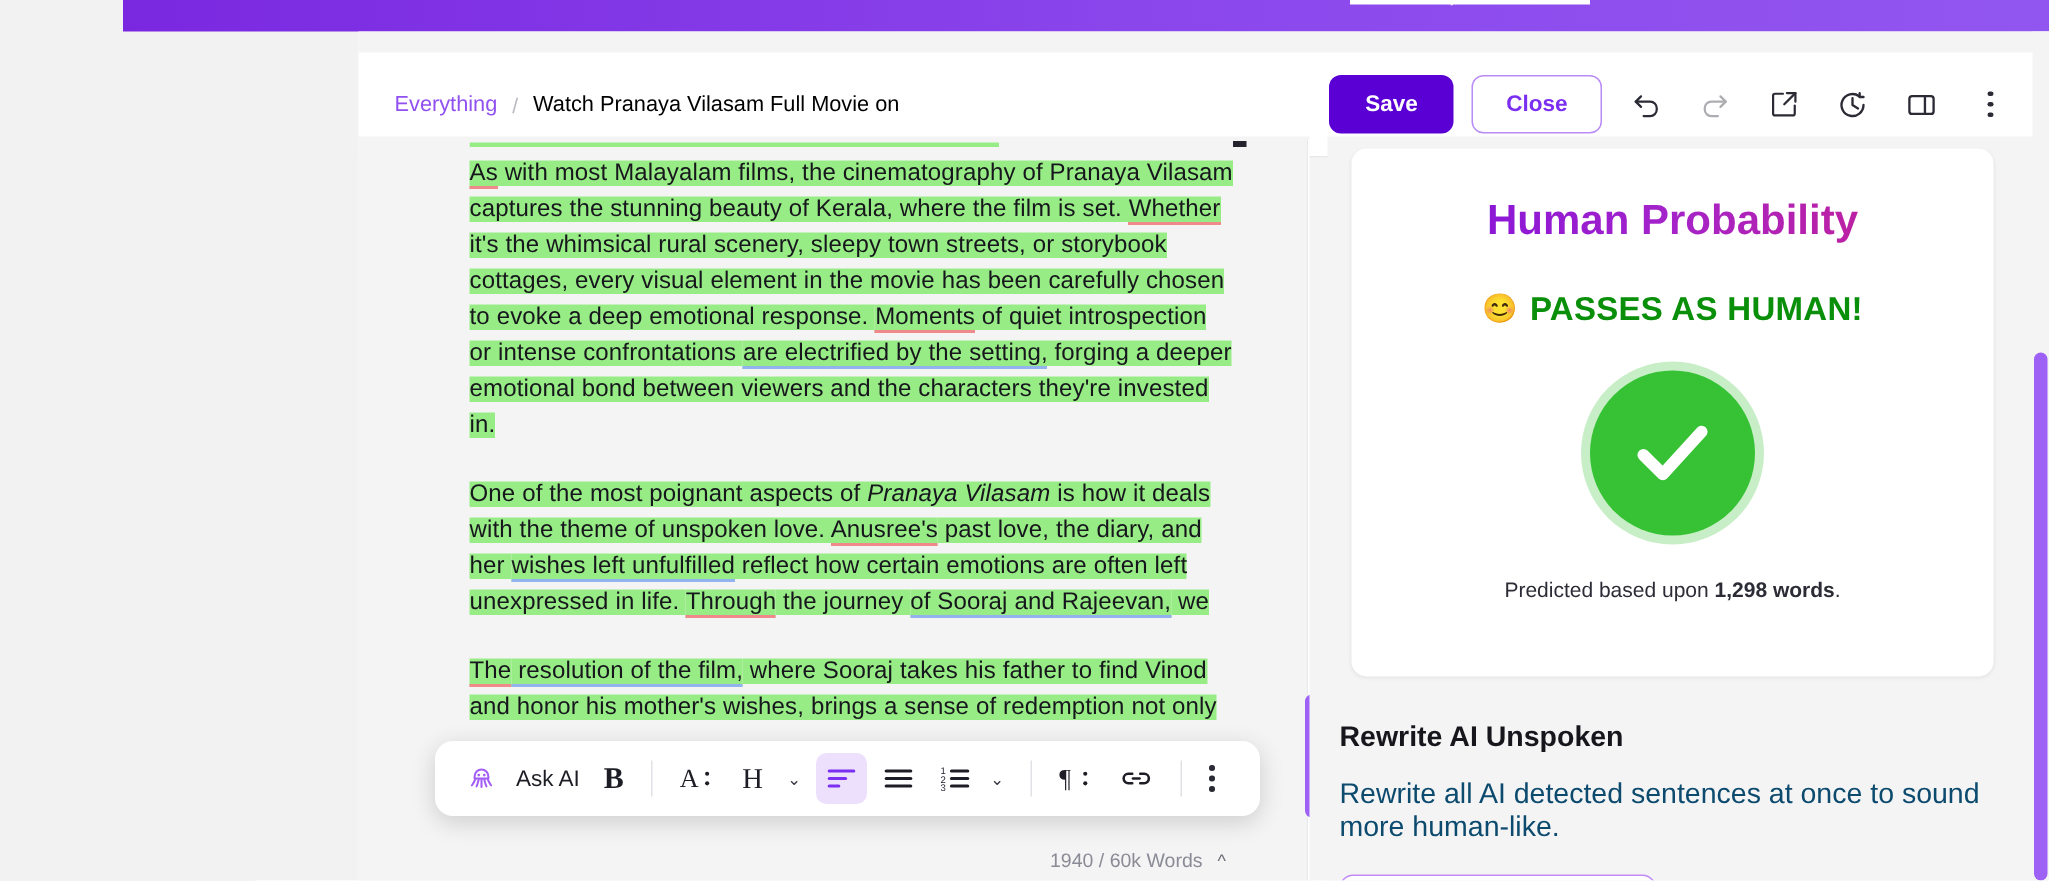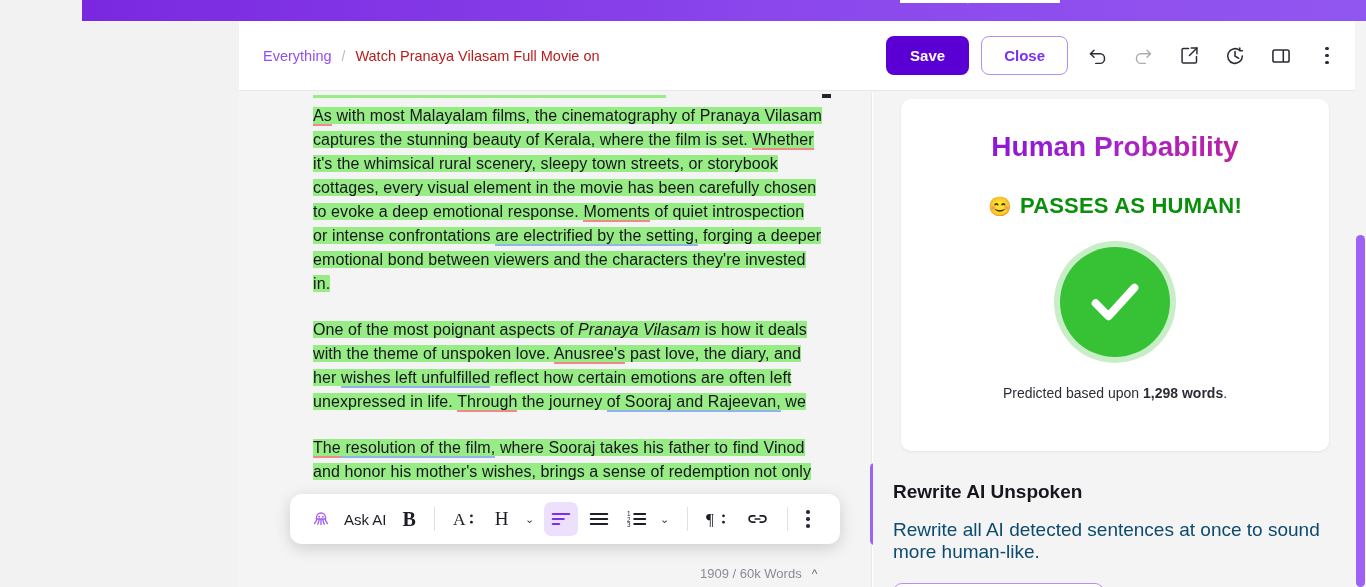--- a/index.html
+++ b/index.html
@@ -38,28 +38,28 @@
   }
 
   
   .panel {
     position: absolute; left: 239px; top: 21px; width: 1127px; height: 566px;
     background: #f4f4f5;
   }
 
   
   .panel-header {
-    position: absolute; left:0; top:0; width: 1127px; height: 70px;
+    position: absolute; left:0; top:14px; width: 1127px; height: 70px;
     background:#ffffff; border-bottom:1px solid #e8e8ea;
     display:flex; align-items:center; padding: 0 22px 0 24px;
   }
   .breadcrumb { display:flex; align-items:center; gap:10px; font-size:14.5px; }
   .bc-link { color:#9150f0; cursor:pointer; }
   .bc-sep { color:#b9b9c0; font-size:14px; }
-  .bc-current { color:#b91c1c; }
+  .bc-current { color:#000000; }
 
   .header-actions {
     margin-left:auto; display:flex; align-items:center; gap:12px;
   }
   .btn-save {
     background:#5b00d4; color:#ffffff; border:none; border-radius:8px;
     font-size:15px; font-weight:bold; padding: 11px 24px; cursor:pointer;
     font-family:"Liberation Sans", sans-serif;
   }
   .btn-close {
@@ -318,21 +318,21 @@
           </button>
         </div>
       </div>
     </div>
   </div>
 
   <div class="page-scroll-track"></div>
   <div class="page-scroll-thumb"></div>
 
   <div class="word-count">
-    <span>1909 / 60k Words</span>
+    <span>1940 / 60k Words</span>
     <span class="wc-chev">^</span>
   </div>
 
   <div class="fmt-toolbar">
 
     <button class="fmt-item">
       <svg width="22" height="22" viewBox="0 0 24 24" fill="none" stroke="#a35ef5" stroke-width="1.5" stroke-linecap="round" stroke-linejoin="round">
         <path d="M7 10.5 a5 5 0 0 1 10 0 v1.5 H7 z"></path>
         <circle cx="10" cy="9.5" r="1" fill="#a35ef5" stroke="none"></circle>
         <circle cx="14" cy="9.5" r="1" fill="#a35ef5" stroke="none"></circle>

